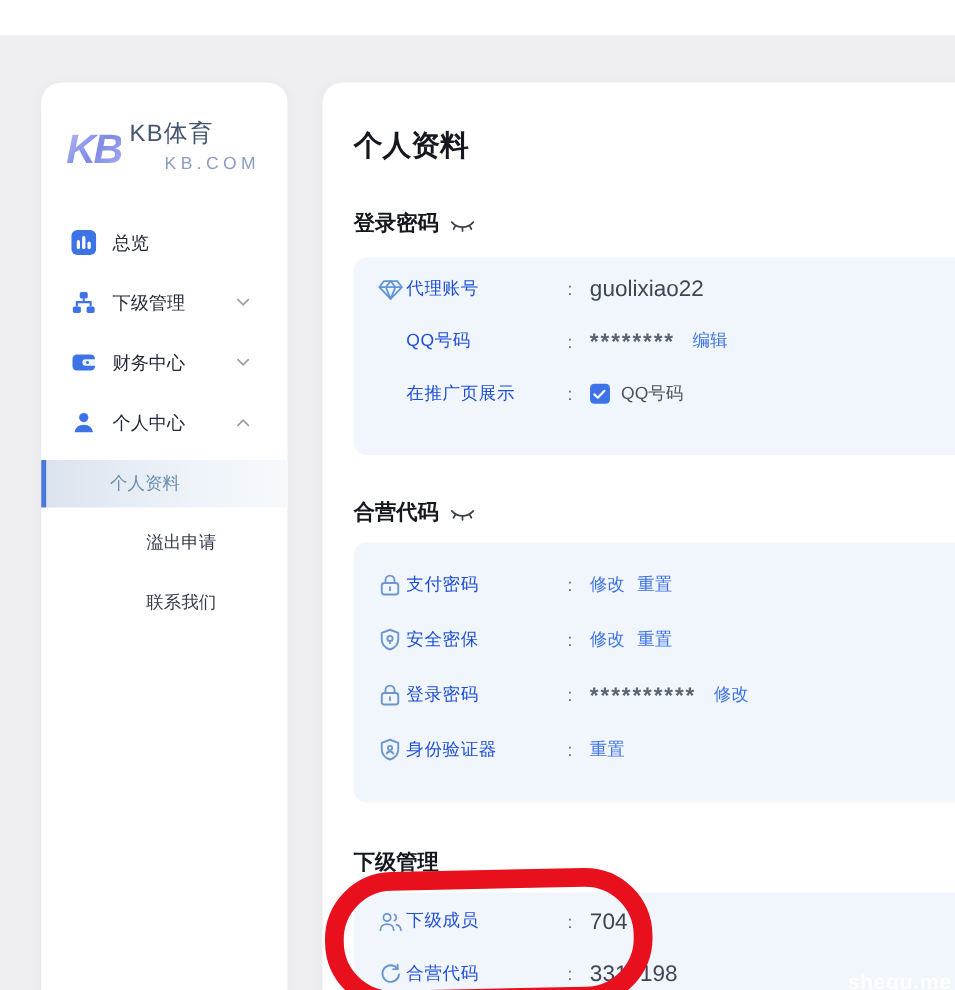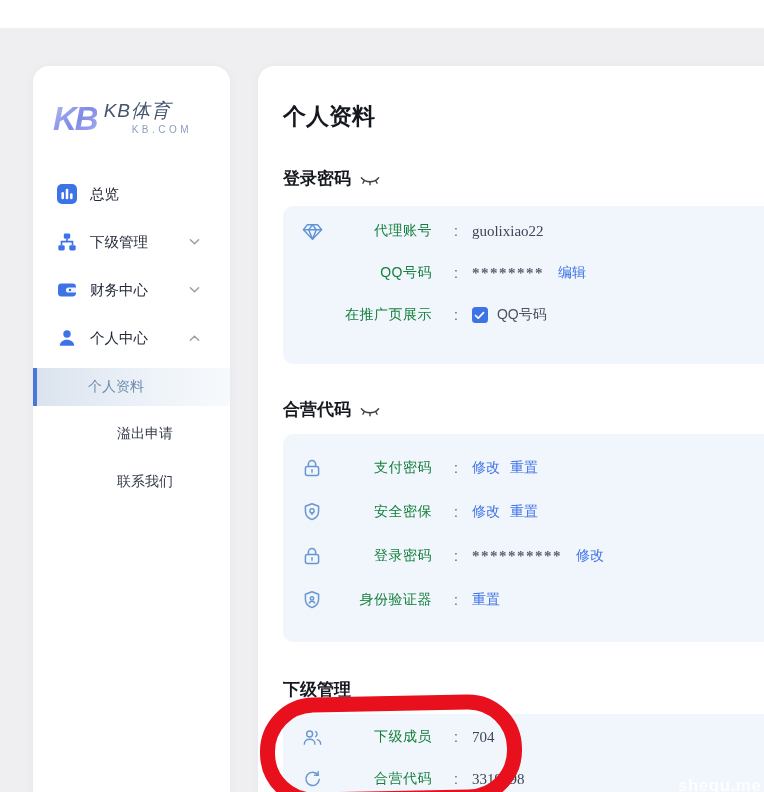--- a/index.html
+++ b/index.html
@@ -7,22 +7,22 @@
   .screen{position:relative;width:764px;height:792px;background:#efeff1;overflow:hidden;margin-top:28px;}
 
   
   .sidebar{position:absolute;left:33px;top:38px;width:197px;height:760px;
     background:#fff;border-radius:16px;box-shadow:0 2px 10px rgba(40,60,100,0.05);}
   .logo-row{display:flex;align-items:center;padding:22px 0 0 20px;height:60px;}
   .logo-mark{font-size:33px;font-weight:800;font-style:italic;letter-spacing:-2px;
     background:linear-gradient(135deg,#b6bcf3 0%,#7f8ae6 55%,#a7aef0 100%);
     -webkit-background-clip:text;background-clip:text;color:transparent;line-height:1;}
   .logo-text{margin-left:7px;display:flex;flex-direction:column;}
-  .logo-name{font-size:19px;color:#44546f;letter-spacing:1px;line-height:1.1;font-style:italic;}
-  .logo-domain{font-size:10px;color:#8c9cc0;letter-spacing:3.5px;margin-top:3px;padding-left:28px;}
+  .logo-name{font-size:19px;color:#44546f;letter-spacing:1px;line-height:1.1;}
+  .logo-domain{font-size:14px;color:#8c9cc0;letter-spacing:3.5px;margin-top:3px;padding-left:28px;}
 
   .menu{margin-top:22px;}
   .menu-item{height:48px;display:flex;align-items:center;padding:0 30px 0 24px;cursor:pointer;}
   .mi-icon{width:20px;height:20px;margin-right:13px;display:inline-flex;flex:none;}
   .mi-label{font-size:14.5px;color:#23293a;flex:1;}
   .chevron{width:11px;height:8px;display:inline-flex;}
 
   .sub-active{height:38px;margin-top:6px;display:flex;align-items:center;
     padding-left:51px;border-left:4px solid #4a78da;box-sizing:border-box;
     background:linear-gradient(90deg,#dbe3ee 0%,#eef3f9 60%,#f7fafc 100%);
@@ -44,24 +44,24 @@
   .eye{display:inline-flex;width:20px;height:11px;margin-top:4px;}
 
   .card{background:#f1f5fc;border-radius:10px;width:501px;box-sizing:border-box;}
   .card-1{margin-top:16px;padding:4px 0 28px;}
   .card-2{margin-top:13px;padding:12px 0 20px;}
   .card-3{margin-top:13px;padding:2px 0 46px;}
   .row{height:42px;display:flex;align-items:center;}
   .card-2 .row{height:44px;}
   .row-icon{width:22px;height:22px;margin-left:18px;display:inline-flex;flex:none;
     align-items:center;justify-content:center;}
-  .row-label{width:107px;text-align:right;font-size:14px;color:#15803d;margin-left:2px;
+  .row-label{width:107px;text-align:left;font-size:14px;color:#1d4ed8;margin-left:2px;
     letter-spacing:0.5px;flex:none;}
   .row-colon{margin-left:22px;color:#59626f;font-size:14px;}
-  .row-value{margin-left:14px;font-size:15px;color:#3d4654;font-family:Liberation Serif, serif;}
+  .row-value{margin-left:14px;font-size:18px;color:#3d4654;}
   .row-value.stars{letter-spacing:1.5px;font-weight:700;color:#59626f;}
   .row-link{margin-left:14px;font-size:14px;color:#3e73e8;text-decoration:none;cursor:pointer;}
   .row-link + .row-link{margin-left:10px;}
 
   .checkbox{width:16px;height:16px;margin-left:14px;border-radius:3.5px;background:#3e73e8;
     display:inline-flex;align-items:center;justify-content:center;cursor:pointer;flex:none;}
   .cb-label{margin-left:9px;font-size:14px;color:#4a5260;}
 
   
   .red-ring{position:absolute;left:260px;top:668px;width:232px;height:80px;

